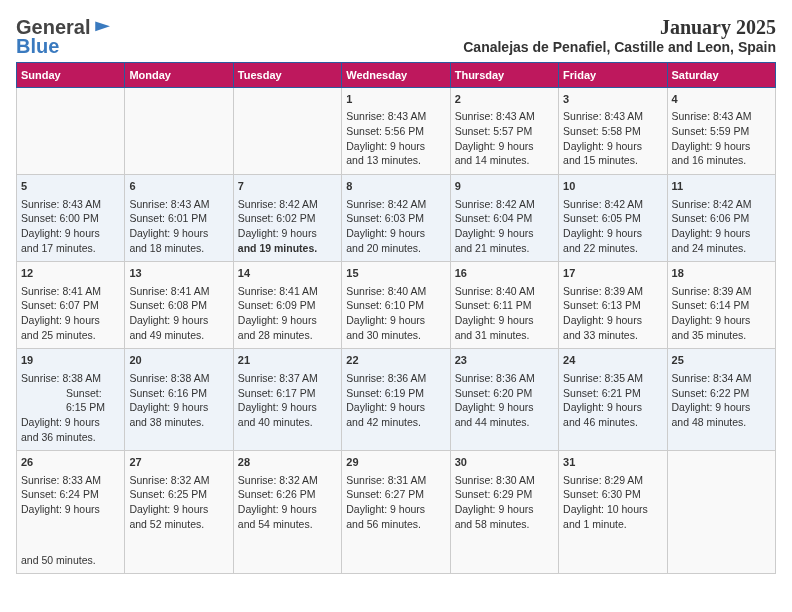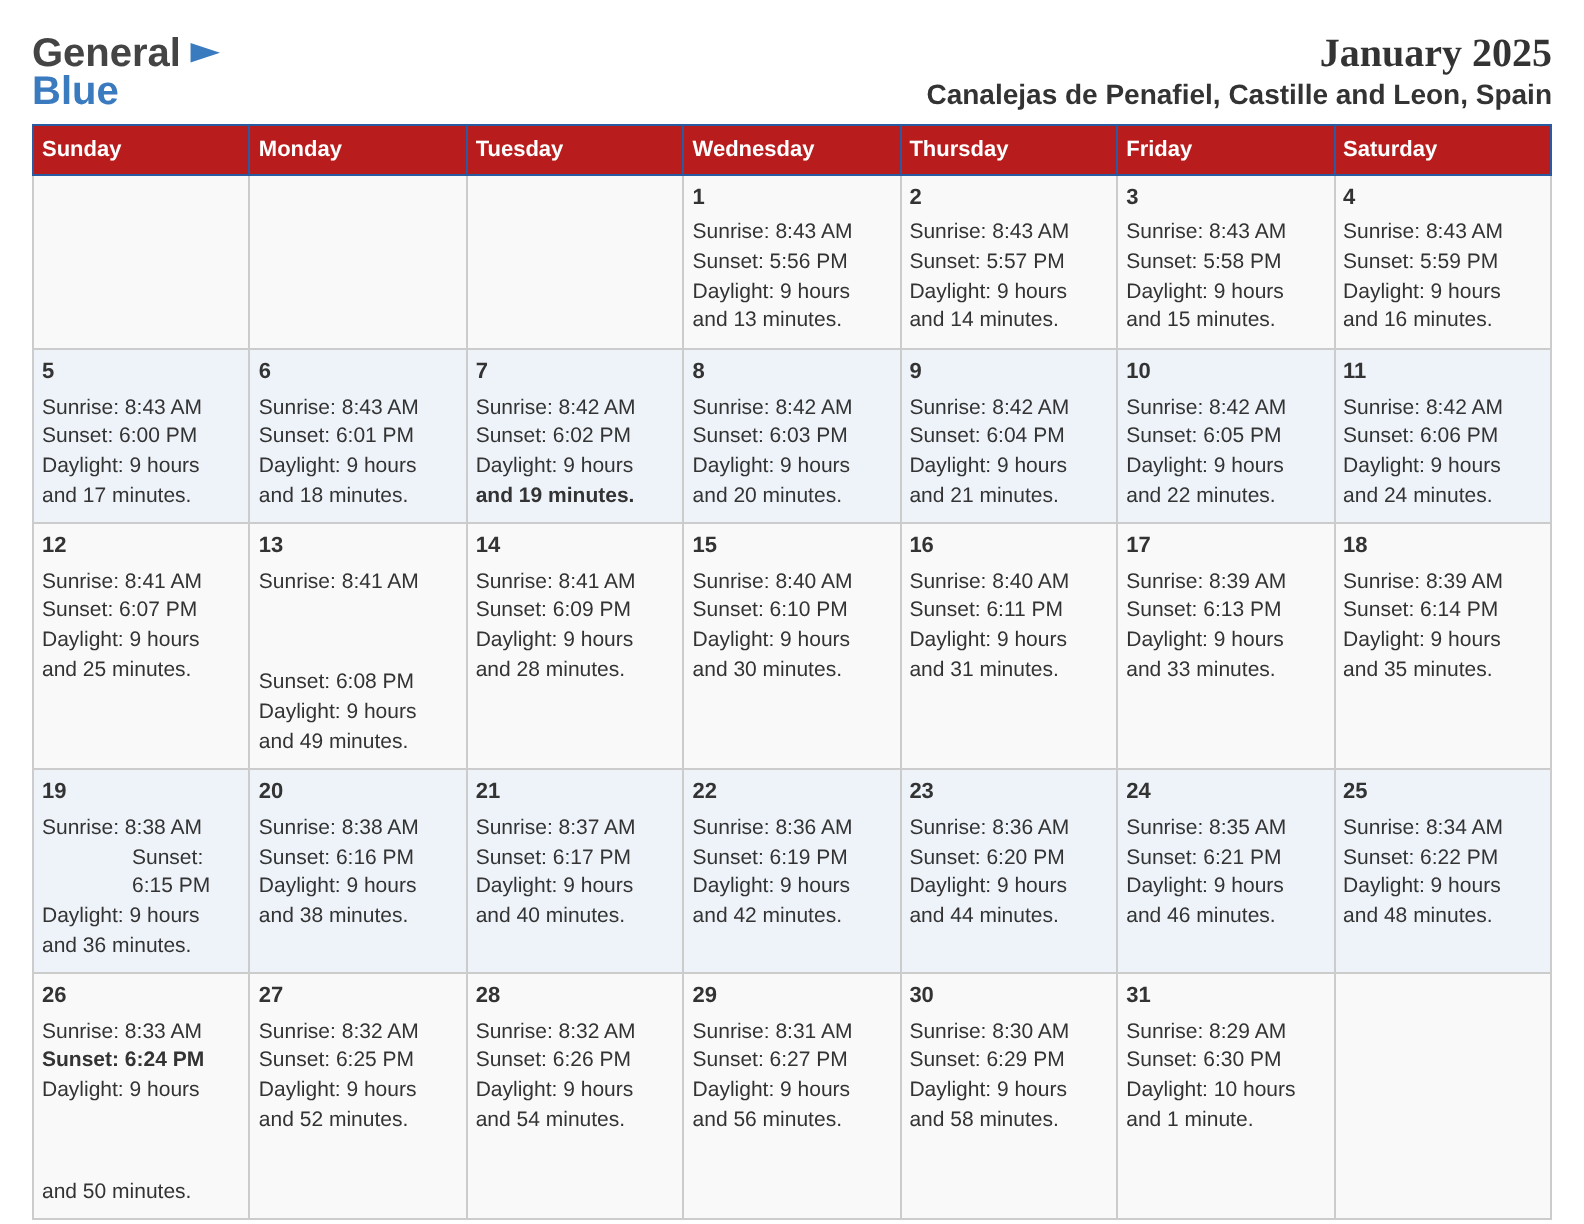--- a/index.html
+++ b/index.html
@@ -45,21 +45,21 @@
       font-size: 14px;
       color: #333;
       font-weight: bold;
     }
     .calendar {
       width: 100%;
       border-collapse: collapse;
       font-size: 10.5px;
     }
     .calendar thead th {
-      background: #b91c1c;
+      background: #be185d;
       color: #fff;
       font-weight: bold;
       padding: 6px 4px;
       text-align: left;
       border: 1px solid #2a5a9f;
       font-size: 11px;
     }
     .calendar tbody td {
       vertical-align: top;
       padding: 4px 4px 6px 4px;
@@ -203,21 +203,21 @@
         <td>
           <span class="day-number">12</span>
           <span style="display: block;">Sunrise: 8:41 AM</span>
           <span style="display: block;">Sunset: 6:07 PM</span>
           <span style="display: block;">Daylight: 9 hours</span>
           <span style="display: block;">and 25 minutes.</span>
         </td>
         <td>
           <span class="day-number">13</span>
           <span style="display: block;">Sunrise: 8:41 AM</span>
-          <span style="display: block; margin-top: 36px;">Sunset: 6:08 PM</span>
+          <span style="display: block;">Sunset: 6:08 PM</span>
           <span style="display: block;">Daylight: 9 hours</span>
           <span style="display: block;">and 49 minutes.</span>
         </td>
         <td>
           <span class="day-number">14</span>
           <span style="display: block;">Sunrise: 8:41 AM</span>
           <span style="display: block;">Sunset: 6:09 PM</span>
           <span style="display: block;">Daylight: 9 hours</span>
           <span style="display: block;">and 28 minutes.</span>
         </td>
@@ -298,21 +298,21 @@
           <span style="display: block;">Sunrise: 8:34 AM</span>
           <span style="display: block;">Sunset: 6:22 PM</span>
           <span style="display: block;">Daylight: 9 hours</span>
           <span style="display: block;">and 48 minutes.</span>
         </td>
       </tr>
       <tr>
         <td>
           <span class="day-number">26</span>
           <span style="display: block;">Sunrise: 8:33 AM</span>
-          <span style="display: block; font-weight: bold;">Sunset: 6:24 PM</span>
+          <span style="display: block;">Sunset: 6:24 PM</span>
           <span style="display: block;">Daylight: 9 hours</span>
           <span style="display: block; margin-top: 36px;">and 50 minutes.</span>
         </td>
         <td>
           <span class="day-number">27</span>
           <span style="display: block;">Sunrise: 8:32 AM</span>
           <span style="display: block;">Sunset: 6:25 PM</span>
           <span style="display: block;">Daylight: 9 hours</span>
           <span style="display: block;">and 52 minutes.</span>
         </td>

